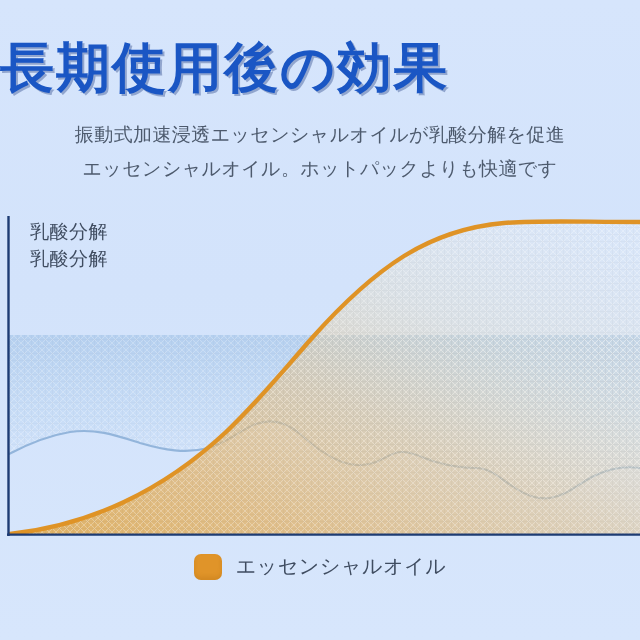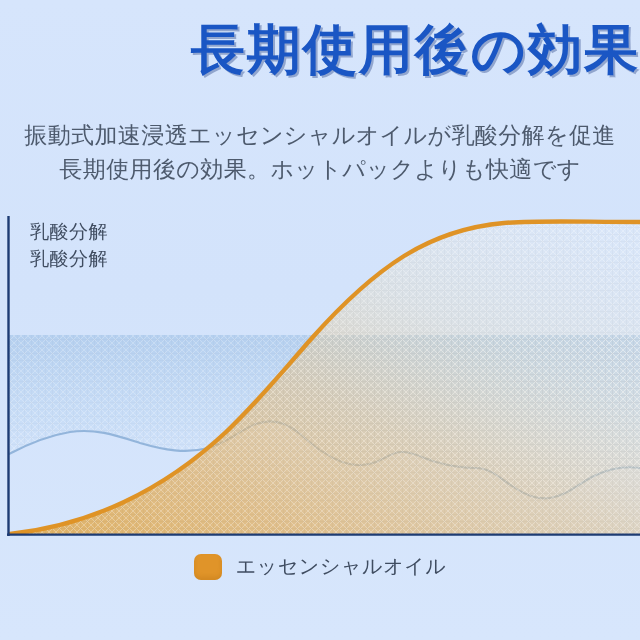--- a/index.html
+++ b/index.html
@@ -20,41 +20,41 @@
     width: 640px;
     height: 640px;
     background: linear-gradient(180deg, #d6e5fc 0%, #d3e3fb 45%, #d7e6fc 100%);
     overflow: hidden;
   }
 
   
   .headline {
     position: absolute;
     left: 0;
-    top: 18px;
-    width: 640px;
-    text-align: right;
+    top: 36px;
+    width: 640px;
+    text-align: left;
     font-size: 54px;
     line-height: 62px;
     font-weight: bold;
     letter-spacing: 2px;
     color: #1a56c4;
     text-shadow: 2px 2px 0 rgba(20, 50, 120, .35);
     white-space: nowrap;
   }
 
   
   .subcopy {
     position: absolute;
     left: 0;
     top: 118px;
     width: 640px;
     text-align: center;
     color: #4d5a6d;
-    font-size: 23px;
+    font-size: 19px;
     line-height: 34px;
     letter-spacing: .4px;
   }
   .subcopy .line {
     display: block;
     white-space: nowrap;
   }
 
   
   #chart-block {
@@ -121,21 +121,21 @@
 </style>
 </head>
 <body>
 
 <div id="poster">
 
   <div class="headline">長期使用後の効果</div>
 
   <div class="subcopy">
     <span class="line">振動式加速浸透エッセンシャルオイルが乳酸分解を促進</span>
-    <span class="line">長期使用後の効果。ホットパックよりも快適です</span>
+    <span class="line">エッセンシャルオイル。ホットパックよりも快適です</span>
   </div>
 
   <div id="chart-block">
 
     <svg id="chart-svg" width="640" height="345" viewBox="0 0 640 345">
       <defs>
 
         <linearGradient id="oilFill" x1="0.05" y1="1" x2="0.95" y2="0.05">
           <stop offset="0%" stop-color="#e2a745" stop-opacity="0.82"></stop>
           <stop offset="22%" stop-color="#e3b061" stop-opacity="0.72"></stop>

